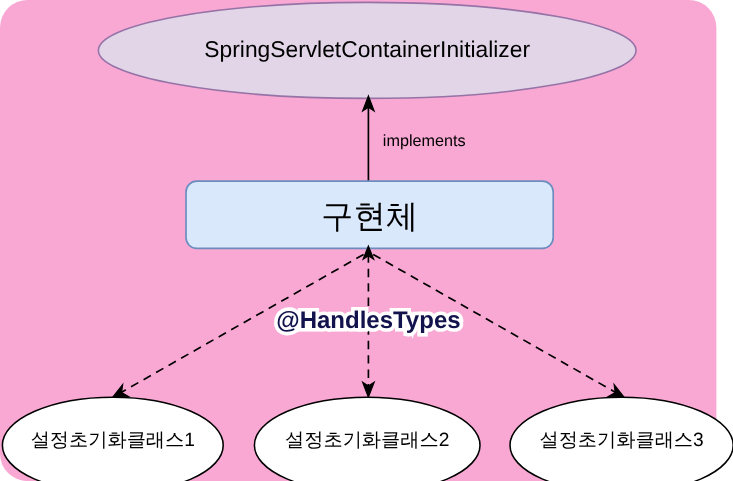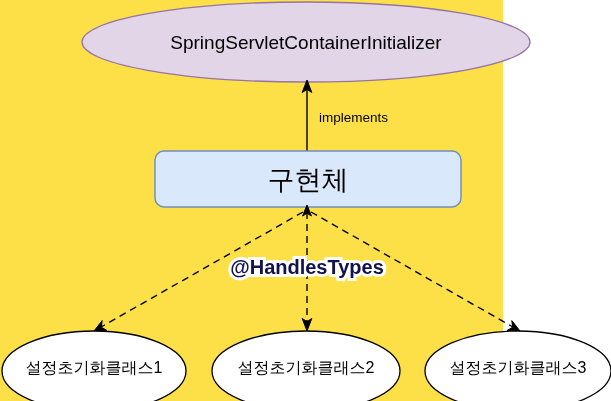--- a/index.html
+++ b/index.html
@@ -8,23 +8,24 @@
     background: #ffffff;
   }
   body {
     width: 611px;
     height: 401px;
     overflow: hidden;
     font-family: "Liberation Sans", sans-serif;
   }
   #diagram-canvas {
     position: relative;
-    width: 503px;
+    width: 597px;
     height: 401px;
-    background: #fde047;
+    background: #f9a8d4;
+    border-radius: 23px;
   }
   svg.diagram {
     display: block;
     width: 611px;
     height: 401px;
   }
   .node-shape {
     stroke-width: 1.3;
   }
   .interface-ellipse {

